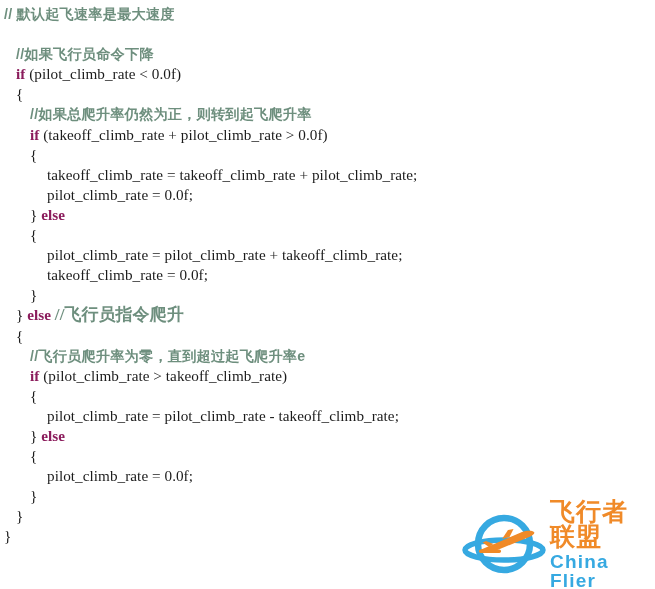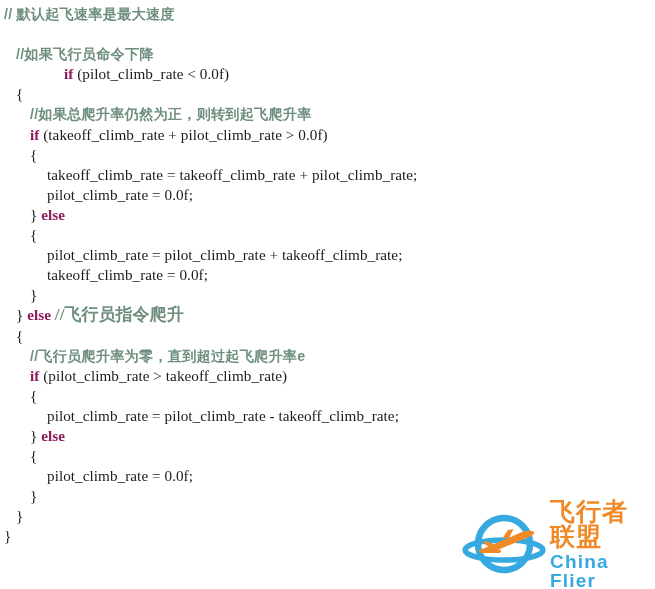--- a/index.html
+++ b/index.html
@@ -93,21 +93,21 @@
     margin-top: 3px;
   }
 </style>
 </head>
 <body>
 
 <div id="code-listing">
     <div class="code-line cmt" style="padding-left: 4px;"><span>// 默认起飞速率是最大速度</span></div>
     <div class="code-line" style="padding-left: 4px;"><span class="tok-code"></span></div>
     <div class="code-line cmt" style="padding-left: 16px;"><span>//如果飞行员命令下降</span></div>
-    <div class="code-line" style="padding-left: 16px; margin-left: 48px;"><span class="tok-kw">if</span><span class="tok-code"> (pilot_climb_rate &lt; 0.0f)</span></div>
+    <div class="code-line" style="padding-left: 16px;"><span class="tok-kw">if</span><span class="tok-code"> (pilot_climb_rate &lt; 0.0f)</span></div>
     <div class="code-line" style="padding-left: 16px;"><span class="tok-code">{</span></div>
     <div class="code-line cmt" style="padding-left: 30px;"><span>//如果总爬升率仍然为正，则转到起飞爬升率</span></div>
     <div class="code-line" style="padding-left: 30px;"><span class="tok-kw">if</span><span class="tok-code"> (takeoff_climb_rate + pilot_climb_rate &gt; 0.0f)</span></div>
     <div class="code-line" style="padding-left: 30px;"><span class="tok-code">{</span></div>
     <div class="code-line" style="padding-left: 47px;"><span class="tok-code">takeoff_climb_rate = takeoff_climb_rate + pilot_climb_rate;</span></div>
     <div class="code-line" style="padding-left: 47px;"><span class="tok-code">pilot_climb_rate = 0.0f;</span></div>
     <div class="code-line" style="padding-left: 30px;"><span class="tok-code">} </span><span class="tok-kw">else</span></div>
     <div class="code-line" style="padding-left: 30px;"><span class="tok-code">{</span></div>
     <div class="code-line" style="padding-left: 47px;"><span class="tok-code">pilot_climb_rate = pilot_climb_rate + takeoff_climb_rate;</span></div>
     <div class="code-line" style="padding-left: 47px;"><span class="tok-code">takeoff_climb_rate = 0.0f;</span></div>

